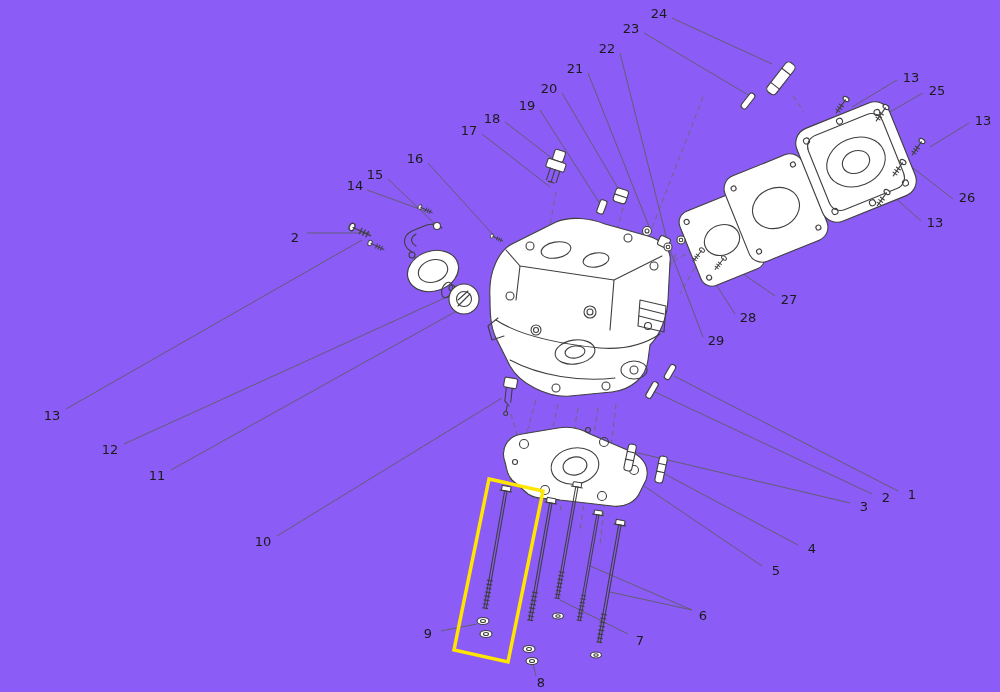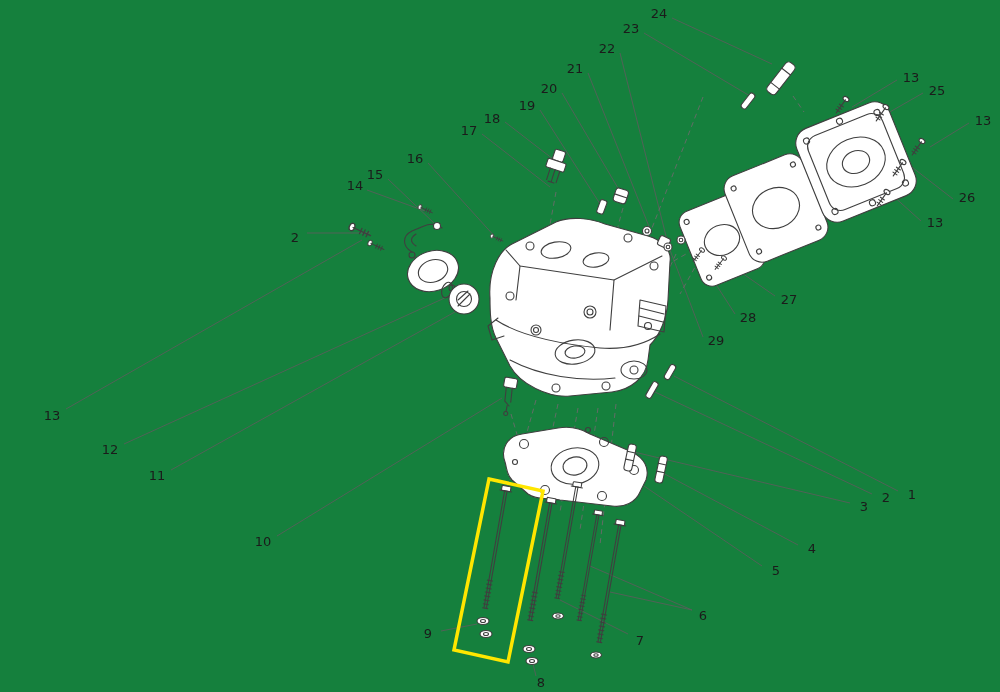--- a/index.html
+++ b/index.html
@@ -1,17 +1,17 @@
 <!DOCTYPE html>
 <html><head>
 <meta charset="utf-8">
 <style>
   html,body{margin:0;padding:0;background:#ffffff;}
   .canvas{
-    position:relative;width:1000px;height:692px;background:#15803d;
+    position:relative;width:1000px;height:692px;background:#8b5cf6;
     font-family:"DejaVu Sans","Liberation Sans",sans-serif;overflow:hidden;
   }
   svg{position:absolute;left:0;top:0;}
   .part{stroke:#3f3f3f;fill:none;stroke-width:1.1;stroke-linecap:round;stroke-linejoin:round;}
   .pfill{stroke:#3f3f3f;fill:#ffffff;stroke-width:1.1;stroke-linecap:round;stroke-linejoin:round;}
   .dashed{stroke:#6a6a6a;fill:none;stroke-width:0.9;stroke-dasharray:5 4;}
   .leader{stroke:#5c5c5c;fill:none;stroke-width:0.85;}
   .callout{font-size:13px;fill:#1b1b1b;text-anchor:middle;dominant-baseline:central;}
   .hl{fill:none;stroke-width:3.5;}
 </style>

